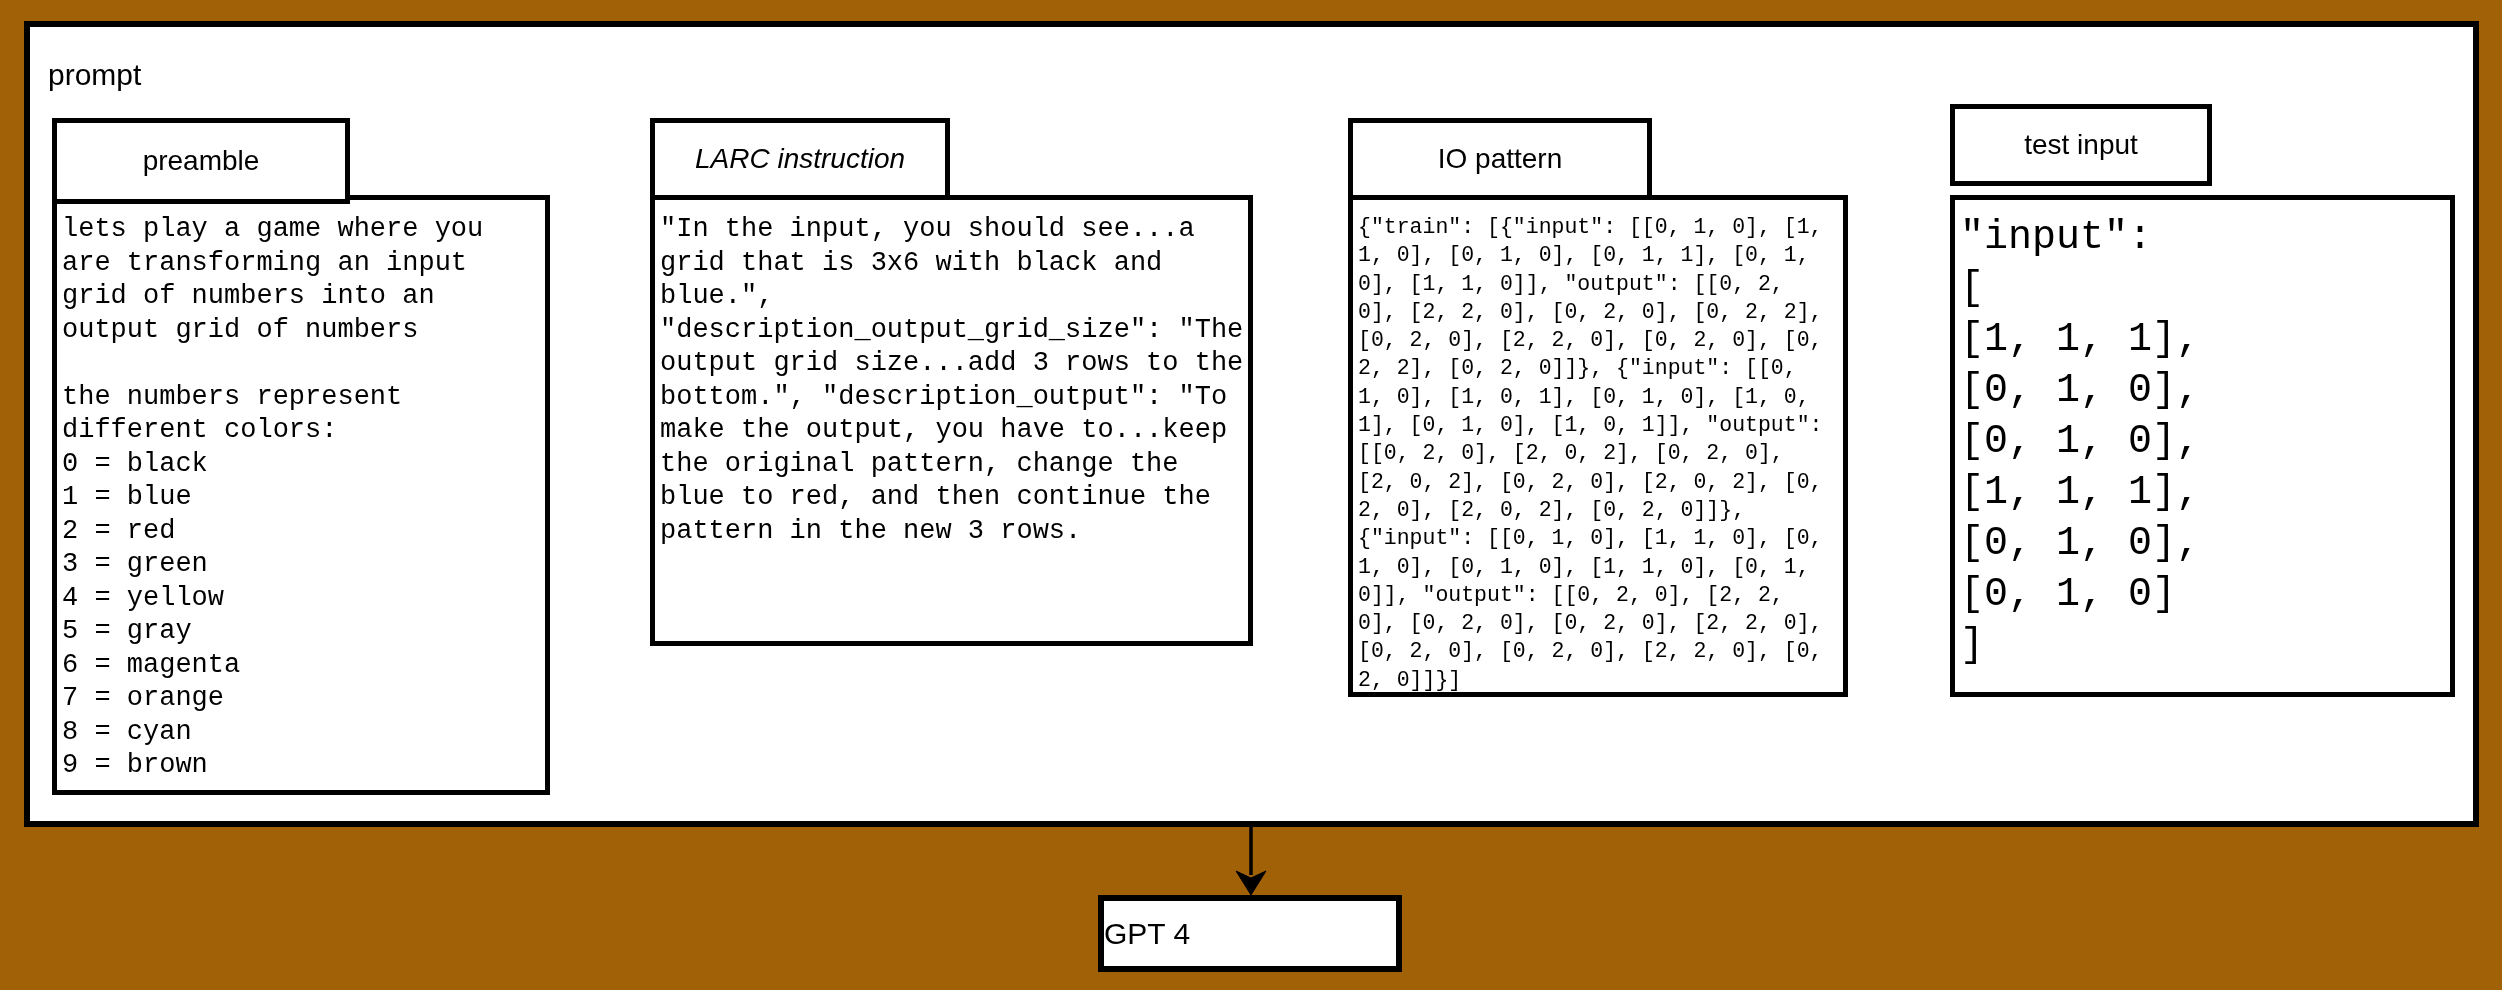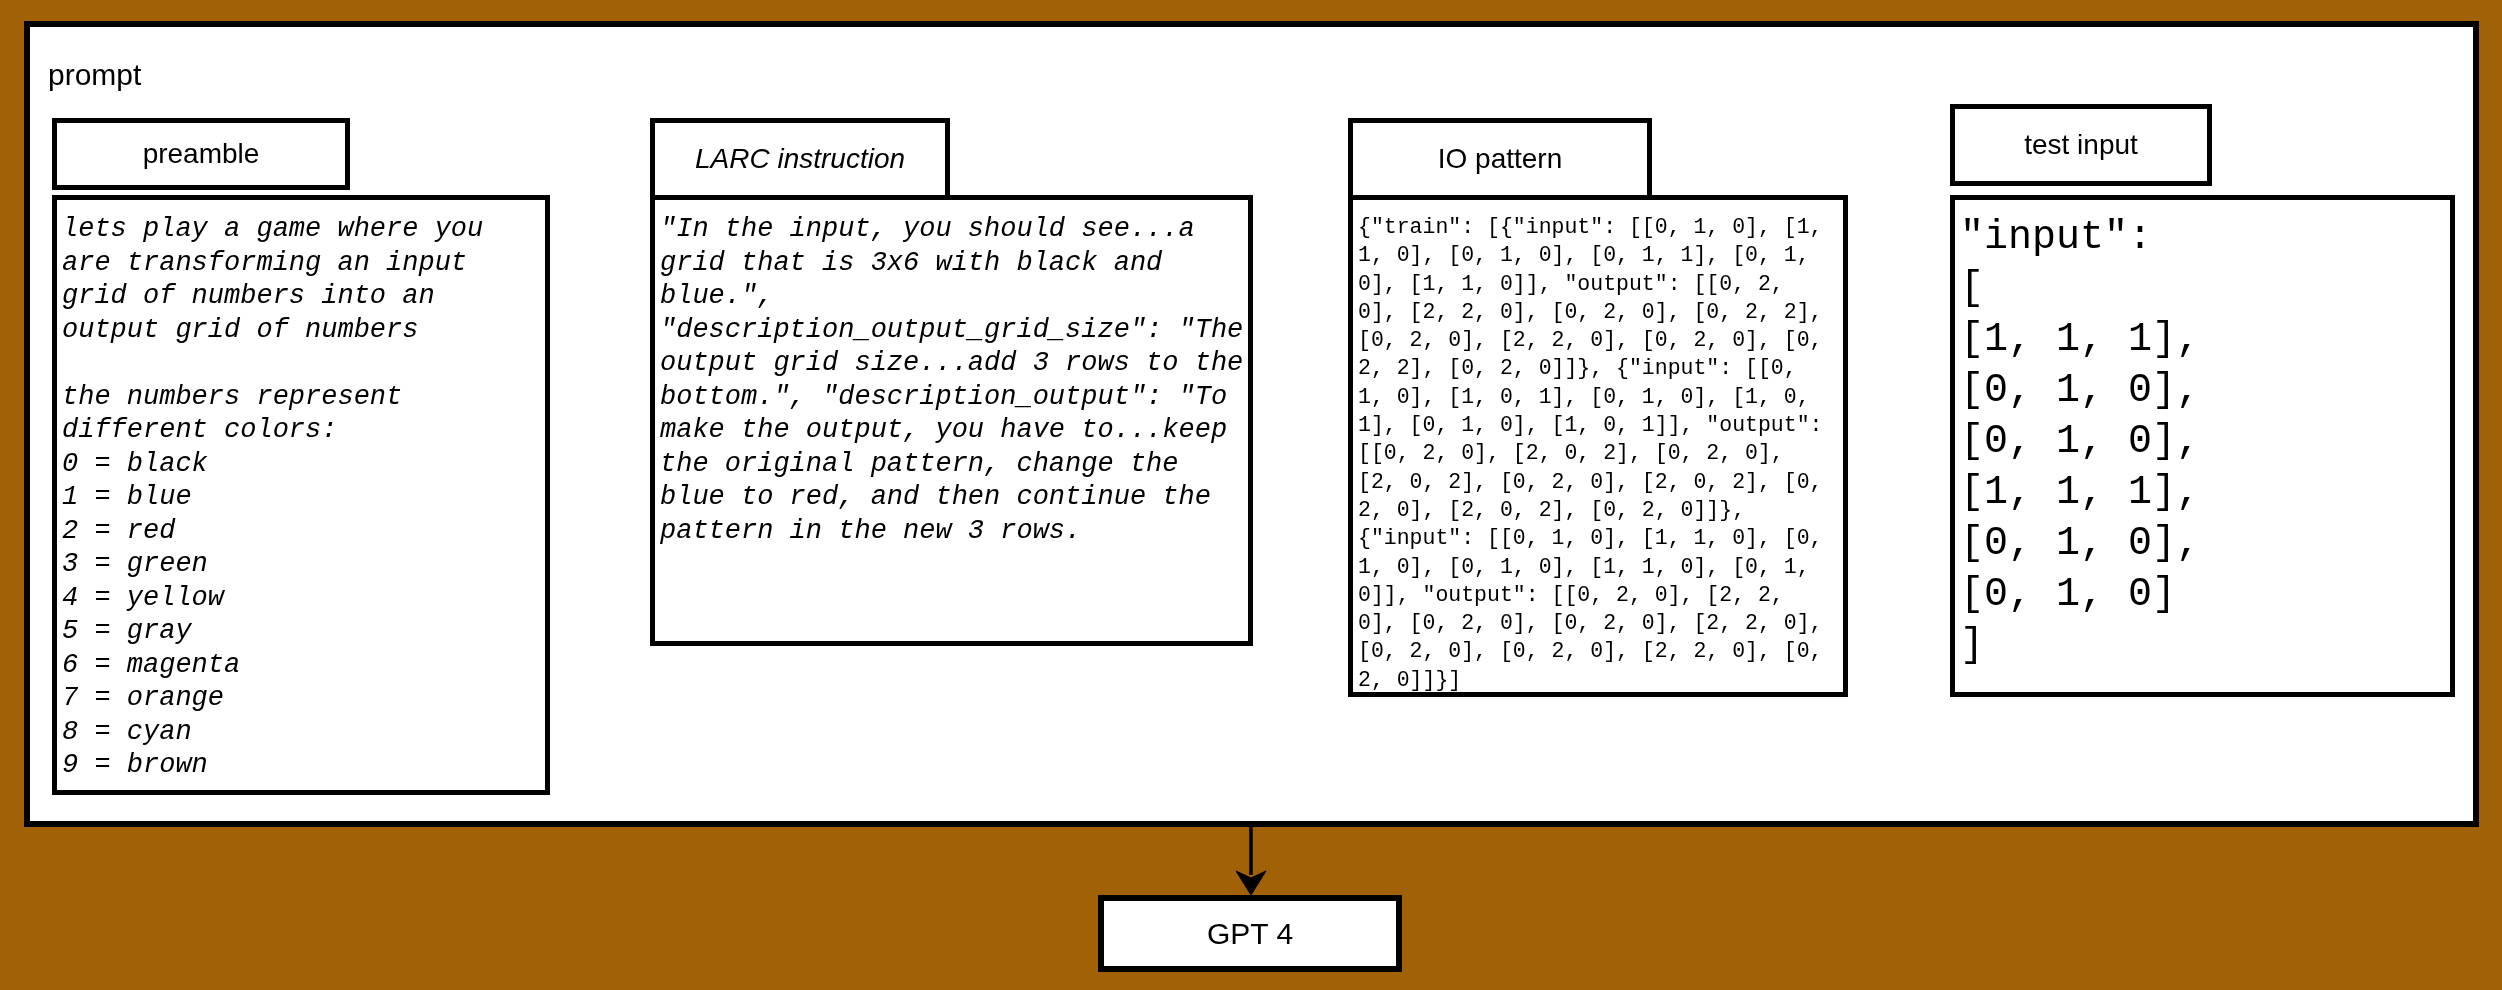--- a/index.html
+++ b/index.html
@@ -52,25 +52,25 @@
     box-sizing: border-box;
     background: #ffffff;
     z-index: 2;
     overflow: hidden;
   }
   .mono-text {
     font-family: "Liberation Mono", "DejaVu Sans Mono", monospace;
     white-space: pre;
     color: #000000;
   }
-  .text-std   { font-size: 27px;   line-height: 33.5px; padding: 13px 2px 0 5px; font-style: italic; }
+  .text-std   { font-size: 27px;   line-height: 33.5px; padding: 13px 2px 0 5px; }
   .text-small { font-size: 21.5px; line-height: 28.3px; padding: 13px 2px 0 5px; }
   .text-large { font-size: 40px;   line-height: 51px;   padding: 12px 2px 0 5px; }
 
-  .tab-preamble  { left: 52px;   top: 118px; width: 298px; height: 72px; }
+  .tab-preamble  { left: 52px;   top: 118px; width: 298px; height: 86px; }
   .body-preamble { left: 52px;   top: 195px; width: 498px; height: 600px; }
   .tab-larc      { left: 650px;  top: 118px; width: 300px; height: 82px; font-style: italic; }
   .body-larc     { left: 650px;  top: 195px; width: 603px; height: 451px; }
   .tab-io        { left: 1348px; top: 118px; width: 304px; height: 82px; }
   .body-io       { left: 1348px; top: 195px; width: 500px; height: 502px; }
   .tab-test      { left: 1950px; top: 104px; width: 262px; height: 82px; }
   .body-test     { left: 1950px; top: 195px; width: 505px; height: 502px; }
 
   .flow-arrow {
     position: absolute;
@@ -84,21 +84,20 @@
     position: absolute;
     left: 1098px;
     top: 895px;
     width: 304px;
     height: 77px;
     border: 6px solid #000000;
     box-sizing: border-box;
     background: #ffffff;
     display: flex;
     align-items: center;
-    justify-content: center;
     font-size: 30px;
     white-space: pre;
   }
 </style>
 </head>
 <body>
 
 <div class="page">
 
   <div class="outer-box"></div>

